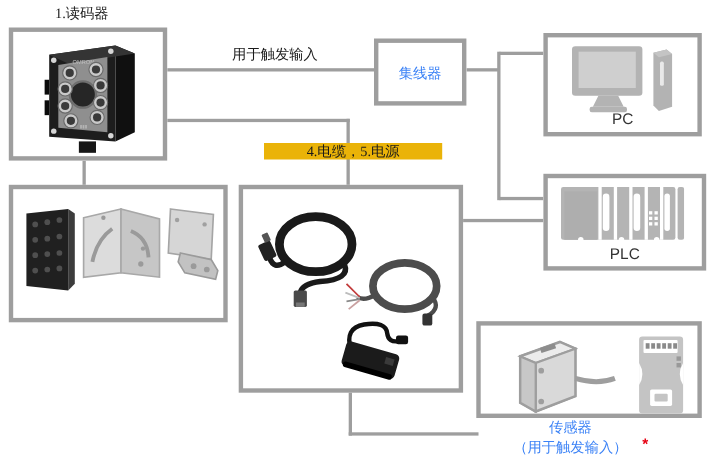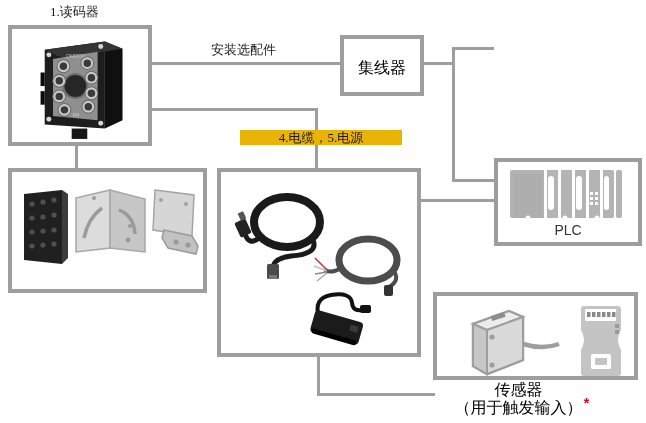--- a/index.html
+++ b/index.html
@@ -10,21 +10,21 @@
   .box{
     position:absolute;box-sizing:border-box;border:4px solid #9e9e9e;background:#fff;
   }
   .line{position:absolute;background:#9e9e9e;}
   .lbl{
     position:absolute;font-size:13px;line-height:15px;color:#1a1a1a;white-space:nowrap;font-family:Liberation Serif, serif;
   }
   .lbl.center{text-align:center;}
   .lbl.onLine{background:#eab308;padding:0 3px;z-index:5;}
   .caption{
-    position:absolute;left:0;right:0;text-align:center;font-size:16px;color:#000000;white-space:nowrap;
+    position:absolute;left:0;right:0;text-align:center;font-size:13px;color:#3b82f6;white-space:nowrap;
   }
   .caption.latin{font-size:14px;color:#333;}
   .note{color:#e60012;font-weight:bold;font-size:14px;}
   svg{position:absolute;}
 </style>
 </head>
 <body>
 
 <div class="stage">
 
@@ -34,21 +34,21 @@
   <div class="line" style="left:454px;top:47px;width:40px;height:3px"></div>
   <div class="line" style="left:454px;top:179px;width:40px;height:3px"></div>
   <div class="line" style="left:419px;top:199px;width:75px;height:3px"></div>
   <div class="line" style="left:152px;top:108px;width:166px;height:3px"></div>
   <div class="line" style="left:315px;top:108px;width:3px;height:62px"></div>
   <div class="line" style="left:75px;top:146px;width:3px;height:23px"></div>
   <div class="line" style="left:317px;top:355px;width:3px;height:41px"></div>
   <div class="line" style="left:317px;top:393px;width:118px;height:3px"></div>
 
   <div class="lbl" style="left:50px;top:4px">1.读码器</div>
-  <div class="lbl" style="left:211px;top:42px">安装选配件</div>
+  <div class="lbl" style="left:211px;top:42px">用于触发输入</div>
   <div class="lbl onLine center" style="left:240px;top:130px;width:156px">4.电缆，5.电源</div>
 
   <div class="box" style="left:8px;top:25px;width:144px;height:121px">
     <svg style="left:16px;top:2px" width="104" height="110" viewBox="0 0 100 106">
       <polygon points="74,10 91,17 91,86 74,94" fill="#101010"></polygon>
       <polygon points="16,18 74,10 74,94 16,90" fill="#1d1d1d"></polygon>
       <polygon points="16,18 74,10 91,17 33,26" fill="#343434"></polygon>
       <rect x="12" y="40" width="4" height="13" fill="#0b0b0b"></rect>
       <rect x="12" y="58" width="4" height="13" fill="#0b0b0b"></rect>
       <polygon points="24,27 67,20 67,86 24,82" fill="#8f8f8f"></polygon>
@@ -151,20 +151,32 @@
         <rect x="14" y="47" width="46" height="5" rx="2" fill="#000"></rect>
         <rect x="50" y="33" width="8" height="6" fill="#3a3a3a"></rect>
       </g>
     </svg>
   </div>
 
   <div class="box" style="left:340px;top:35px;width:84px;height:61px">
     <div class="caption" style="top:19px">集线器</div>
   </div>
 
+  <div class="box" style="left:494px;top:30px;width:144px;height:94px">
+    <svg style="left:16px;top:6px" width="104" height="66" viewBox="0 0 104 66">
+      <rect x="6" y="2" width="64" height="45" rx="3" fill="#b3b3b3"></rect>
+      <rect x="12" y="7" width="52" height="33" fill="#cfcfcf"></rect>
+      <polygon points="30,47 48,47 53,57 25,57" fill="#b3b3b3"></polygon>
+      <rect x="22" y="57" width="34" height="5" rx="2" fill="#b3b3b3"></rect>
+      <polygon points="80,8 92,5 97,9 97,57 85,61 80,56" fill="#b3b3b3"></polygon>
+      <polygon points="80,8 92,5 97,9 85,12" fill="#c4c4c4"></polygon>
+      <rect x="86" y="16" width="3.5" height="22" rx="1.5" fill="#e9e9e9"></rect>
+    </svg>
+    <div class="caption latin" style="bottom:4px">PC</div>
+  </div>
 
   <div class="box" style="left:494px;top:158px;width:148px;height:88px">
     <svg style="left:12px;top:6px" width="112" height="58" viewBox="0 0 112 58">
       <rect x="0" y="2" width="104" height="48" rx="2" fill="#b4b4b4"></rect>
       <rect x="106" y="2" width="6" height="48" rx="2" fill="#b4b4b4"></rect>
       <rect x="3" y="6" width="30" height="44" fill="#aeaeae"></rect>
       <g fill="#ffffff">
         <rect x="34" y="2" width="3" height="48"></rect>
         <rect x="48" y="2" width="3" height="48"></rect>
         <rect x="62" y="2" width="3" height="48"></rect>

